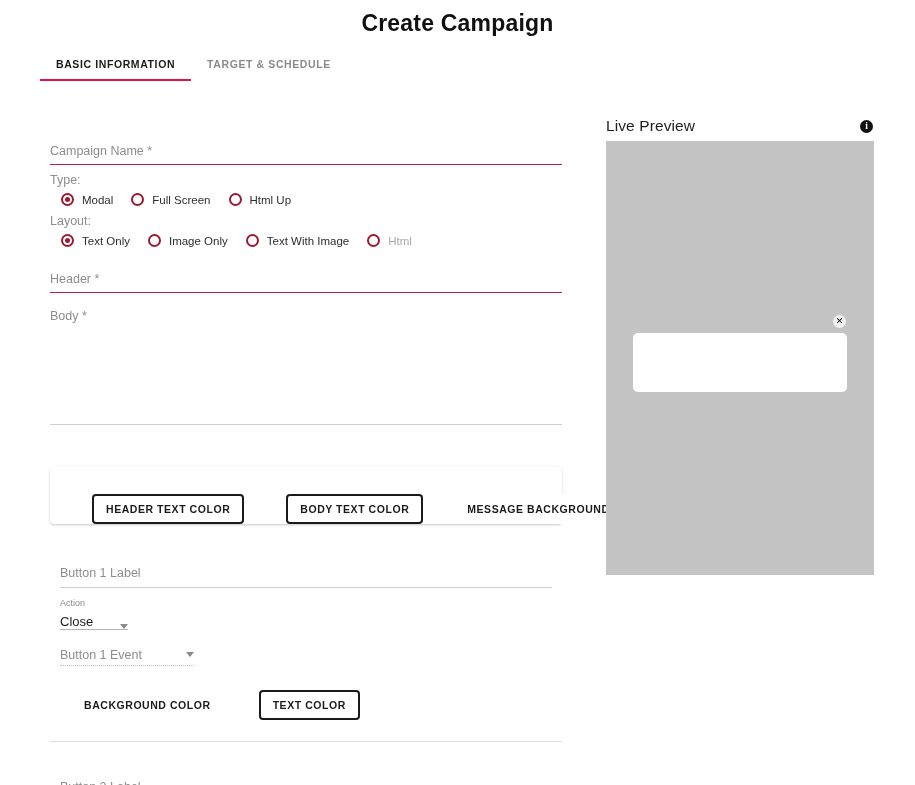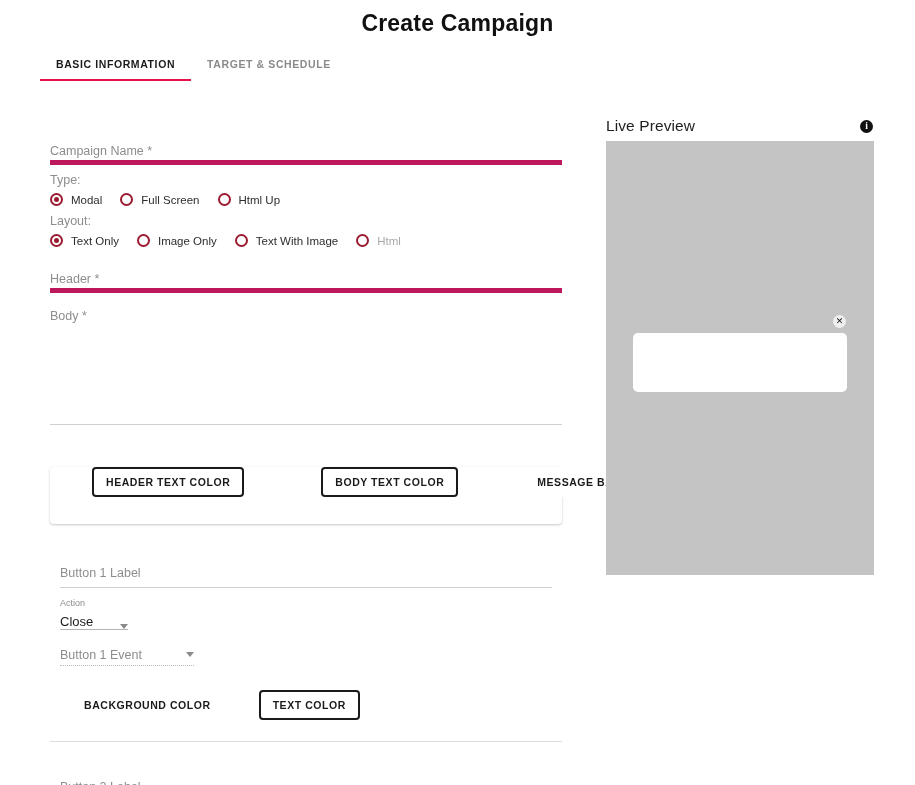--- a/index.html
+++ b/index.html
@@ -69,38 +69,38 @@
     height: 2px;
     background: var(--accent, #e8124a);
   }
 
   
   .fields { position: absolute; left: 50px; top: 105px; width: 512px; }
 
   .field-line {
     position: relative;
     height: 24px;
-    border-bottom: 5px solid #be185d;
+    border-bottom: 1px solid #be185d;
     margin-bottom: 0;
   }
   .field-line .ph {
     font-size: 12.5px;
     color: #8d8d8d;
     line-height: 20px;
     display: block;
   }
 
   .group-label {
     font-size: 12.5px;
     color: #8d8d8d;
     margin: 8px 0 6px 0;
     display: block;
   }
 
-  .radio-row { display: flex; align-items: center; margin-bottom: 4px; }
+  .radio-row { display: flex; align-items: center; margin-bottom: 4px; margin-left: 11px; }
   .radio-item { display: flex; align-items: center; margin-right: 18px; cursor: pointer; }
   .radio {
     width: 13px; height: 13px;
     border-radius: 50%;
     border: 2px solid #9b1b30;
     display: inline-block;
     position: relative;
     flex: none;
   }
   .radio.checked::after {
@@ -138,22 +138,21 @@
   .color-card {
     position: absolute;
     left: 50px;
     top: 431px;
     width: 512px;
     height: 57px;
     background: #ffffff;
     border-radius: 4px;
     box-shadow: 0 1px 3px rgba(0,0,0,0.13), 0 1px 2px rgba(0,0,0,0.10);
     display: flex;
-    align-items: flex-start;
-    gap: 35px;
+    align-items: flex-end;
   }
   .btn-outline {
     border: 2px solid #1a1a1a;
     border-radius: 4px;
     background: #ffffff;
     font-size: 10.5px;
     font-weight: bold;
     letter-spacing: 0.55px;
     color: #1a1a1a;
     padding: 7px 12px;

